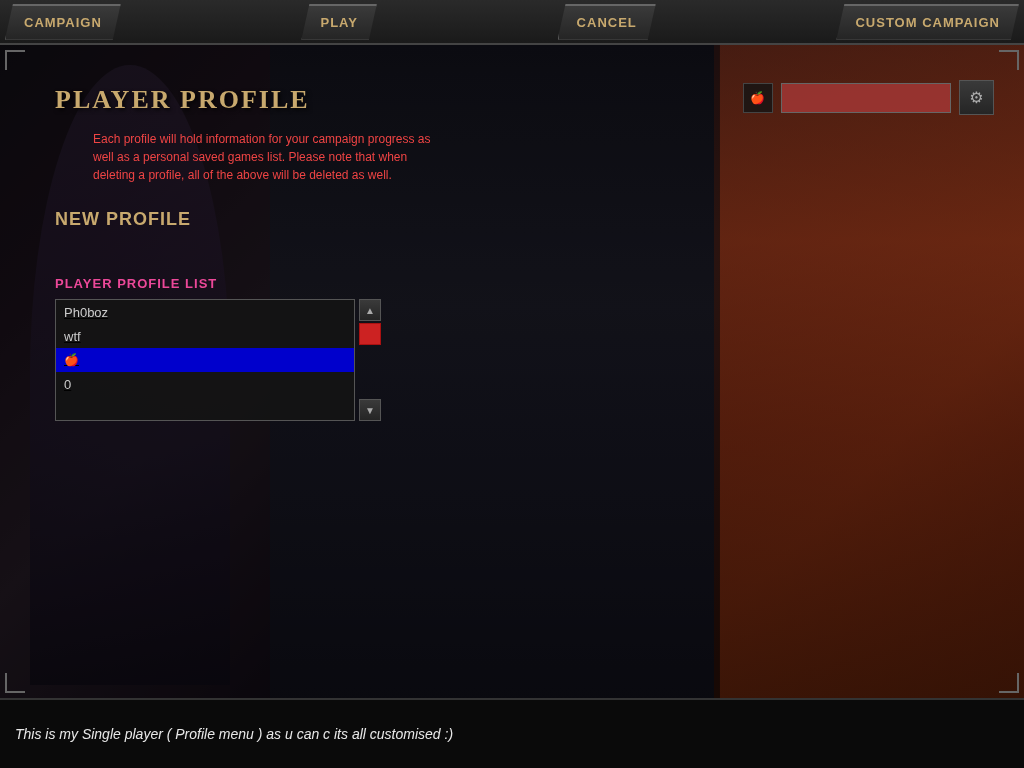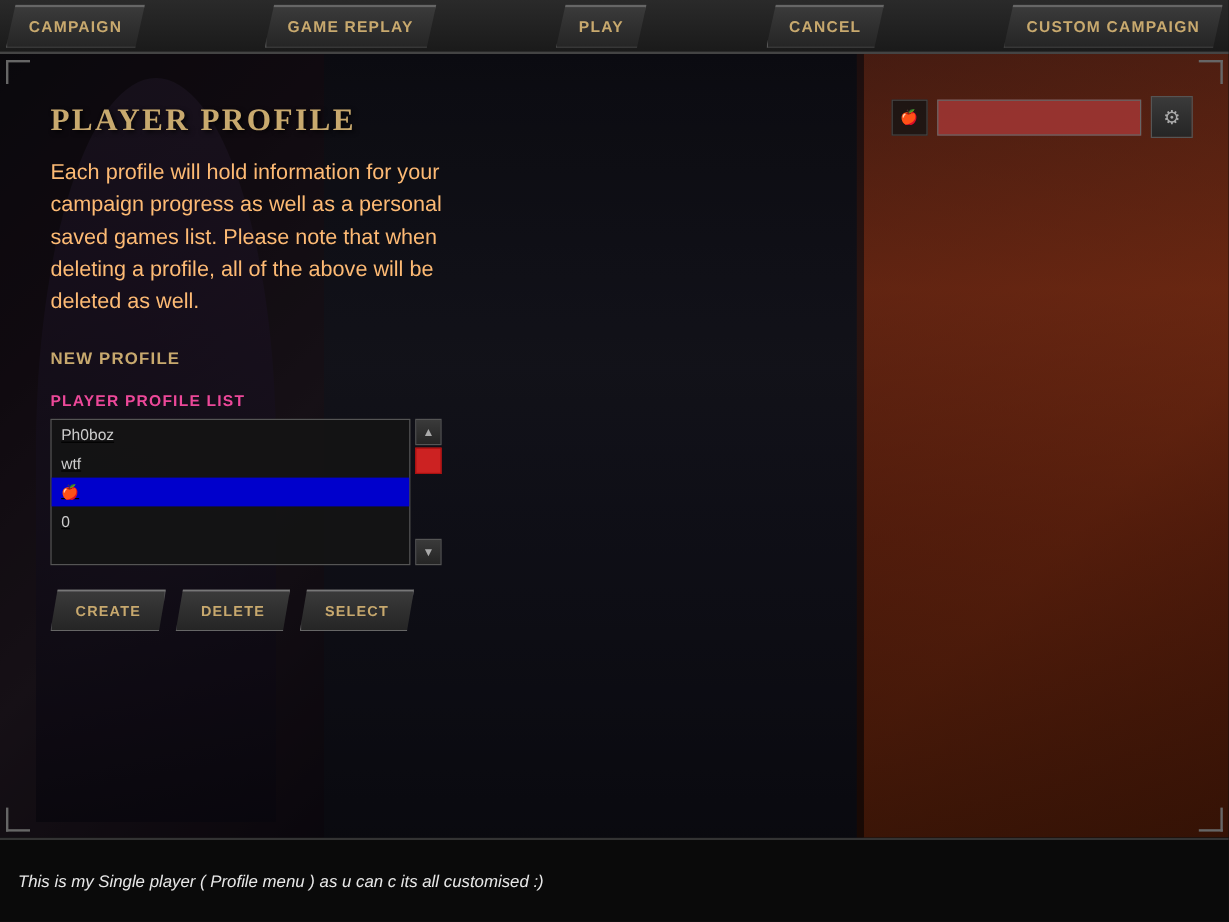--- a/index.html
+++ b/index.html
@@ -130,51 +130,52 @@
       left: 0;
       top: 0;
       width: 720px;
       height: 653px;
       background: rgba(0, 0, 0, 0.55);
     }
 
     
     #profile-panel {
       position: absolute;
-      left: 42px;
+      left: 55px;
       top: 40px;
       width: 420px;
     }
 
     #profile-title {
       font-size: 26px;
       font-weight: bold;
       color: #c8a96e;
       text-transform: uppercase;
       letter-spacing: 2px;
       font-family: 'Georgia', serif;
       text-shadow: 2px 2px 4px rgba(0,0,0,0.8);
       margin-bottom: 15px;
     }
 
     #profile-description {
-      font-size: 18px;
-      color: #fdba74;
+      font-size: 12px;
+      color: #ef4444;
       line-height: 1.5;
       max-width: 340px;
       margin-bottom: 25px;
+      margin-left: 38px;
     }
 
     #new-profile-label {
-      font-size: 14px;
+      font-size: 18px;
       font-weight: bold;
       color: #c8a96e;
       text-transform: uppercase;
       letter-spacing: 1px;
-      margin-bottom: 20px;
+      margin-bottom: 46px;
       cursor: pointer;
     }
 
     #profile-list-label {
       font-size: 13px;
       font-weight: bold;
       color: #ec4899;
       text-transform: uppercase;
       letter-spacing: 1px;
       margin-bottom: 8px;
@@ -330,21 +331,20 @@
     .corner-tl { top: 5px; left: 5px; border-width: 2px 0 0 2px; }
     .corner-tr { top: 5px; right: 5px; border-width: 2px 2px 0 0; }
     .corner-bl { bottom: 5px; left: 5px; border-width: 0 0 2px 2px; }
     .corner-br { bottom: 5px; right: 5px; border-width: 0 2px 2px 0; }
   </style>
 </head>
 <body>
 
 <div id="navbar">
 <button class="nav-btn">CAMPAIGN</button>
-    <button class="nav-btn">GAME REPLAY</button>
     <button class="nav-btn">PLAY</button>
     <button class="nav-btn">CANCEL</button>
     <button class="nav-btn">CUSTOM CAMPAIGN</button>
   </div>
 
 <div id="main-content">
 
   <div id="bg-left"></div>
   <div id="bg-center"></div>
   <div id="bg-right"></div>
@@ -379,25 +379,20 @@
             <span>0</span>
           </div>
         </div>
       <div id="scrollbar-btns" style="height: 122px; justify-content: space-between;">
         <div class="scroll-btn">▲</div>
         <div class="scroll-btn" style="background:#cc2222; border-color:#aa1111;"></div>
         <div class="scroll-btn" style="margin-top: auto;">▼</div>
       </div>
     </div>
 
-    <div id="action-buttons">
-      <button class="action-btn">CREATE</button>
-      <button class="action-btn">DELETE</button>
-      <button class="action-btn">SELECT</button>
-    </div>
   </div>
 
   <div id="top-right-controls">
     <div id="apple-indicator">
       <span class="apple-icon">🍎</span>
     </div>
     <div id="profile-input-display"></div>
     <div id="gear-btn">
       <span>⚙</span>
     </div>

